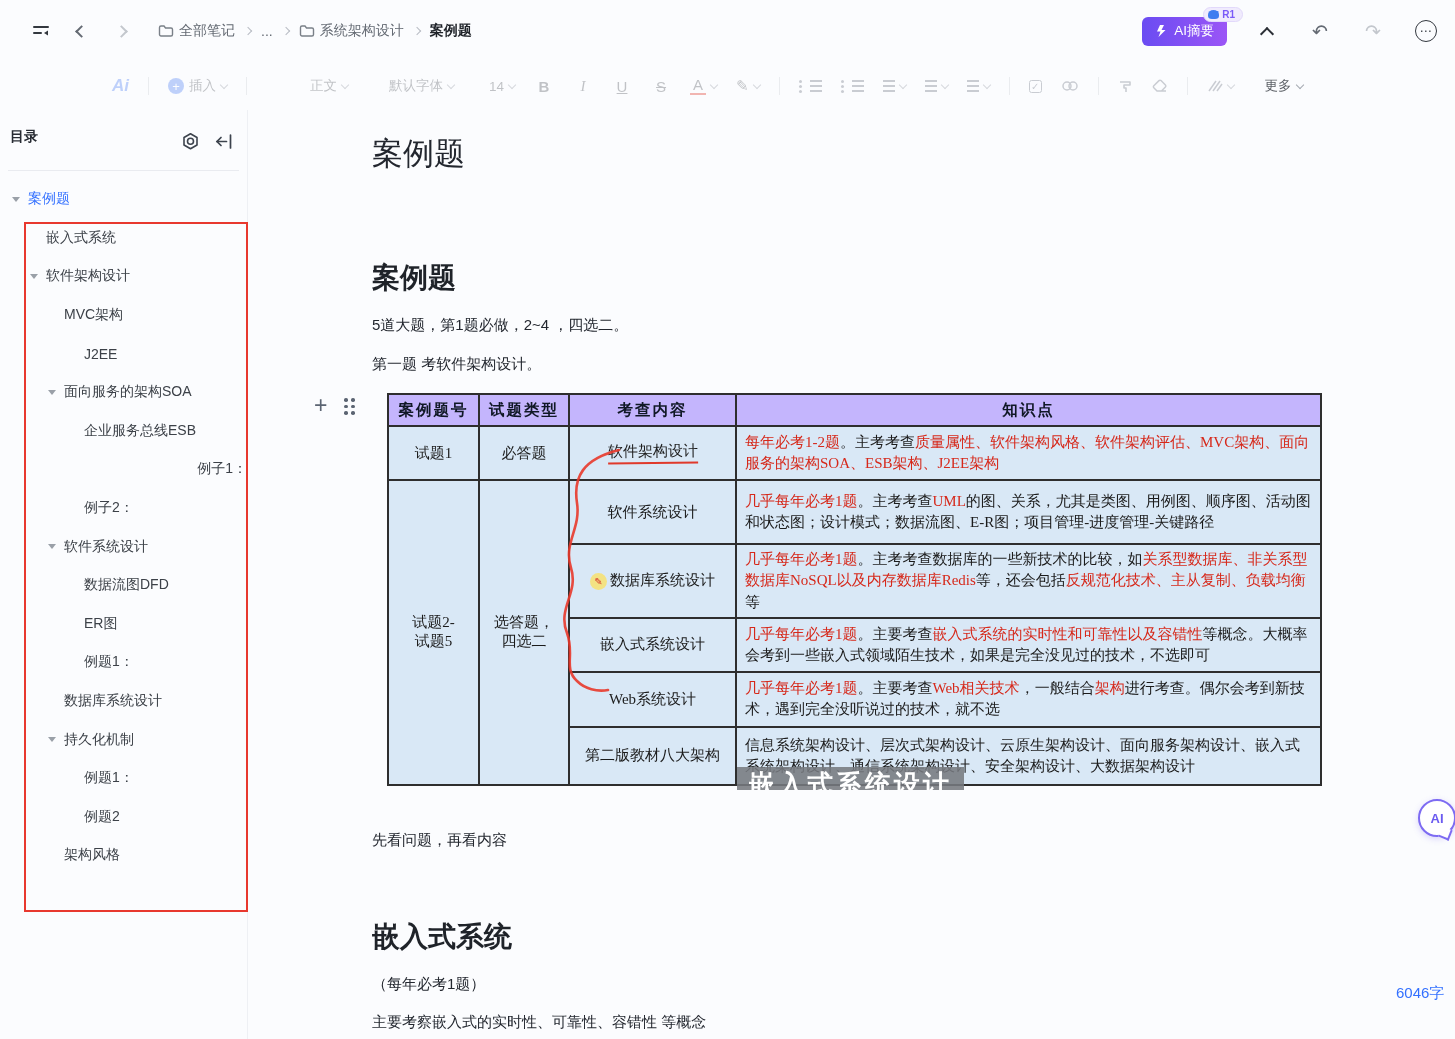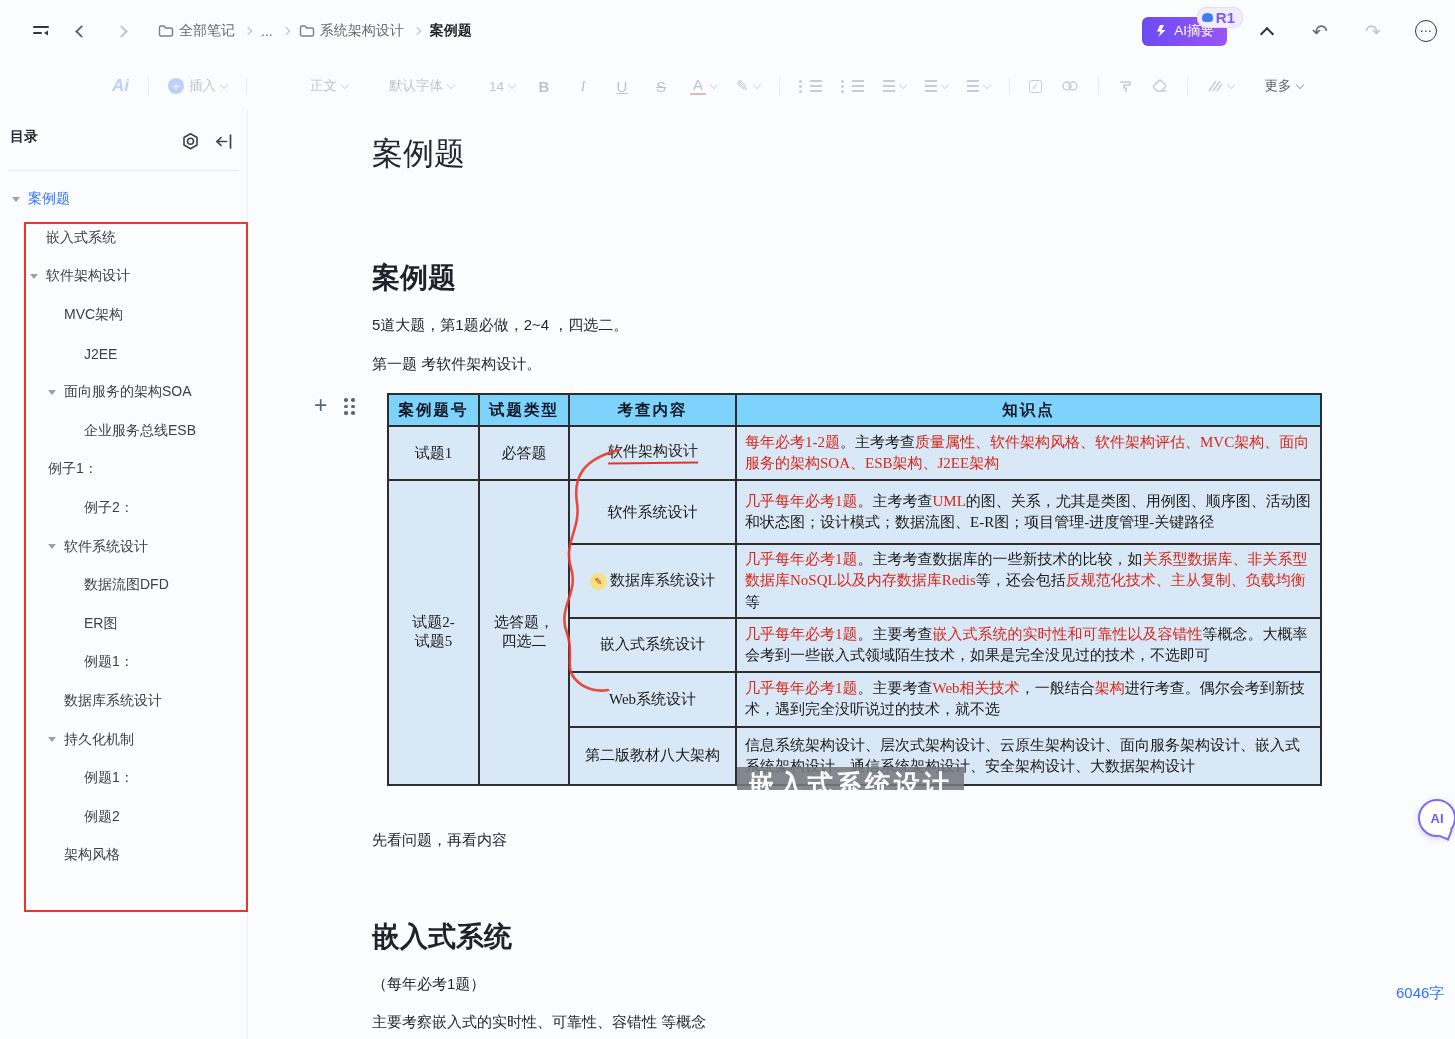--- a/index.html
+++ b/index.html
@@ -14,21 +14,21 @@
   .chev.left{transform:rotate(-135deg);}
   .chev.right{transform:rotate(45deg);border-color:#c3c7cd;}
   .crumbs{display:flex;align-items:center;gap:8px;font-size:14px;color:#646a73;margin-left:10px;}
   .crumb-sep{display:inline-block;width:6px;height:6px;border-top:1.6px solid #b8bcc4;border-right:1.6px solid #b8bcc4;transform:rotate(45deg);margin:0 2px;}
   .crumb{display:flex;align-items:center;gap:5px;cursor:pointer;}
   .crumb.current{color:#1f2329;font-weight:600;}
   .tb-right{position:absolute;right:16px;top:0;height:62px;display:flex;align-items:center;gap:27px;}
   #ai-summary-btn{position:relative;display:flex;align-items:center;gap:6px;height:29px;padding:0 13px;
     background:linear-gradient(90deg,#6a4cf2,#9b55f6);border-radius:6px;color:#fff;font-size:13.5px;cursor:pointer;}
   #r1-badge{position:absolute;top:-10px;right:-16px;display:flex;align-items:center;gap:3px;background:#f0ebfd;
-    border:1px solid #e2d9fb;border-radius:9px;padding:1px 7px 1px 4px;font-size:15px;font-weight:700;color:#7a5af8;}
+    border:1px solid #e2d9fb;border-radius:9px;padding:1px 7px 1px 4px;font-size:10px;font-weight:700;color:#7a5af8;}
   .whale{width:11px;height:9px;background:#3f7df0;border-radius:55% 55% 40% 40%;position:relative;}
   .whale:after{content:"";position:absolute;right:-2px;top:-2px;border:3px solid transparent;border-bottom:4px solid #3f7df0;transform:rotate(40deg);}
   .caret-up{display:inline-block;width:10px;height:10px;border-top:2.4px solid #2b2f36;border-right:2.4px solid #2b2f36;transform:rotate(-45deg);margin-top:5px;}
   .undo-redo{font-size:19px;color:#646a73;line-height:1;}
   .undo-redo.disabled{color:#c3c7cd;}
   .more-circle{width:22px;height:22px;border:1.6px solid #33383f;border-radius:50%;display:flex;align-items:center;justify-content:center;font-size:12px;color:#33383f;letter-spacing:1px;}
 
   
   #toolbar{position:absolute;top:62px;left:0;width:100%;height:48px;display:flex;align-items:center;padding-left:112px;gap:19px;font-size:13.5px;color:#51565d;}
   .fade{opacity:.34;}
@@ -66,21 +66,21 @@
   .doc-h2{position:absolute;left:372px;top:918px;font-size:28px;font-weight:700;}
 
   .blk-plus{position:absolute;left:314px;top:394px;font-size:23px;color:#5b6472;font-weight:300;cursor:pointer;line-height:1;}
   .blk-handle{position:absolute;left:344px;top:398px;display:grid;grid-template-columns:4px 4px;grid-gap:3px;cursor:grab;}
   .blk-handle i{width:3.5px;height:3.5px;border-radius:50%;background:#5b6472;}
 
   
   #img-block{position:absolute;left:387px;top:393px;width:937px;height:397px;overflow:hidden;cursor:pointer;}
   #extable{border-collapse:collapse;table-layout:fixed;width:935px;font-family:"Liberation Serif","DejaVu Serif",serif;}
   #extable th,#extable td{border:2px solid #2e2e2e;padding:2px 6px;}
-  #extable th{background:#7dd3fc;color:#101826;font-size:15.5px;font-weight:700;height:32px;letter-spacing:2px;}
+  #extable th{background:#c4b5fd;color:#101826;font-size:15.5px;font-weight:700;height:32px;letter-spacing:2px;}
   #extable td{background:#d9e8f6;font-size:15px;color:#1b1b1b;}
   .cell-center{text-align:center;vertical-align:middle;}
   .know{vertical-align:middle;line-height:1.42;padding:4px 8px !important;}
   .seg-r{color:#d6281a;}
   .seg-b{color:#1b1b1b;}
   .red-underline{display:inline-block;border-bottom:2.5px solid #e0392b;padding-bottom:1px;transform:rotate(-.6deg);}
   .cursor-dot{display:inline-flex;width:17px;height:17px;border-radius:50%;background:#f6e27a;opacity:.92;align-items:center;justify-content:center;font-size:10px;color:#d6281a;vertical-align:middle;margin-right:3px;}
   #squiggle{position:absolute;left:0;top:0;pointer-events:none;}
   #video-caption{position:absolute;left:350px;top:374px;height:34px;line-height:34px;padding:0 12px;background:rgba(118,122,128,.88);
     color:#fff;font-size:26px;font-weight:600;letter-spacing:3px;white-space:nowrap;}
@@ -295,21 +295,21 @@
         <div class="toc-row" style="padding-left: 84px;">
           <span>J2EE</span>
         </div>
         <div class="toc-row" style="padding-left: 64px;">
           <span class="tri" style="left: 48px;"></span>
           <span>面向服务的架构SOA</span>
         </div>
         <div class="toc-row" style="padding-left: 84px;">
           <span>企业服务总线ESB</span>
         </div>
-        <div class="toc-row" style="padding-left: 48px;">
+        <div class="toc-row" style="padding-left: 48px; justify-content: flex-end;">
           <span>例子1：</span>
         </div>
         <div class="toc-row" style="padding-left: 84px;">
           <span>例子2：</span>
         </div>
         <div class="toc-row" style="padding-left: 64px;">
           <span class="tri" style="left: 48px;"></span>
           <span>软件系统设计</span>
         </div>
         <div class="toc-row" style="padding-left: 84px;">

